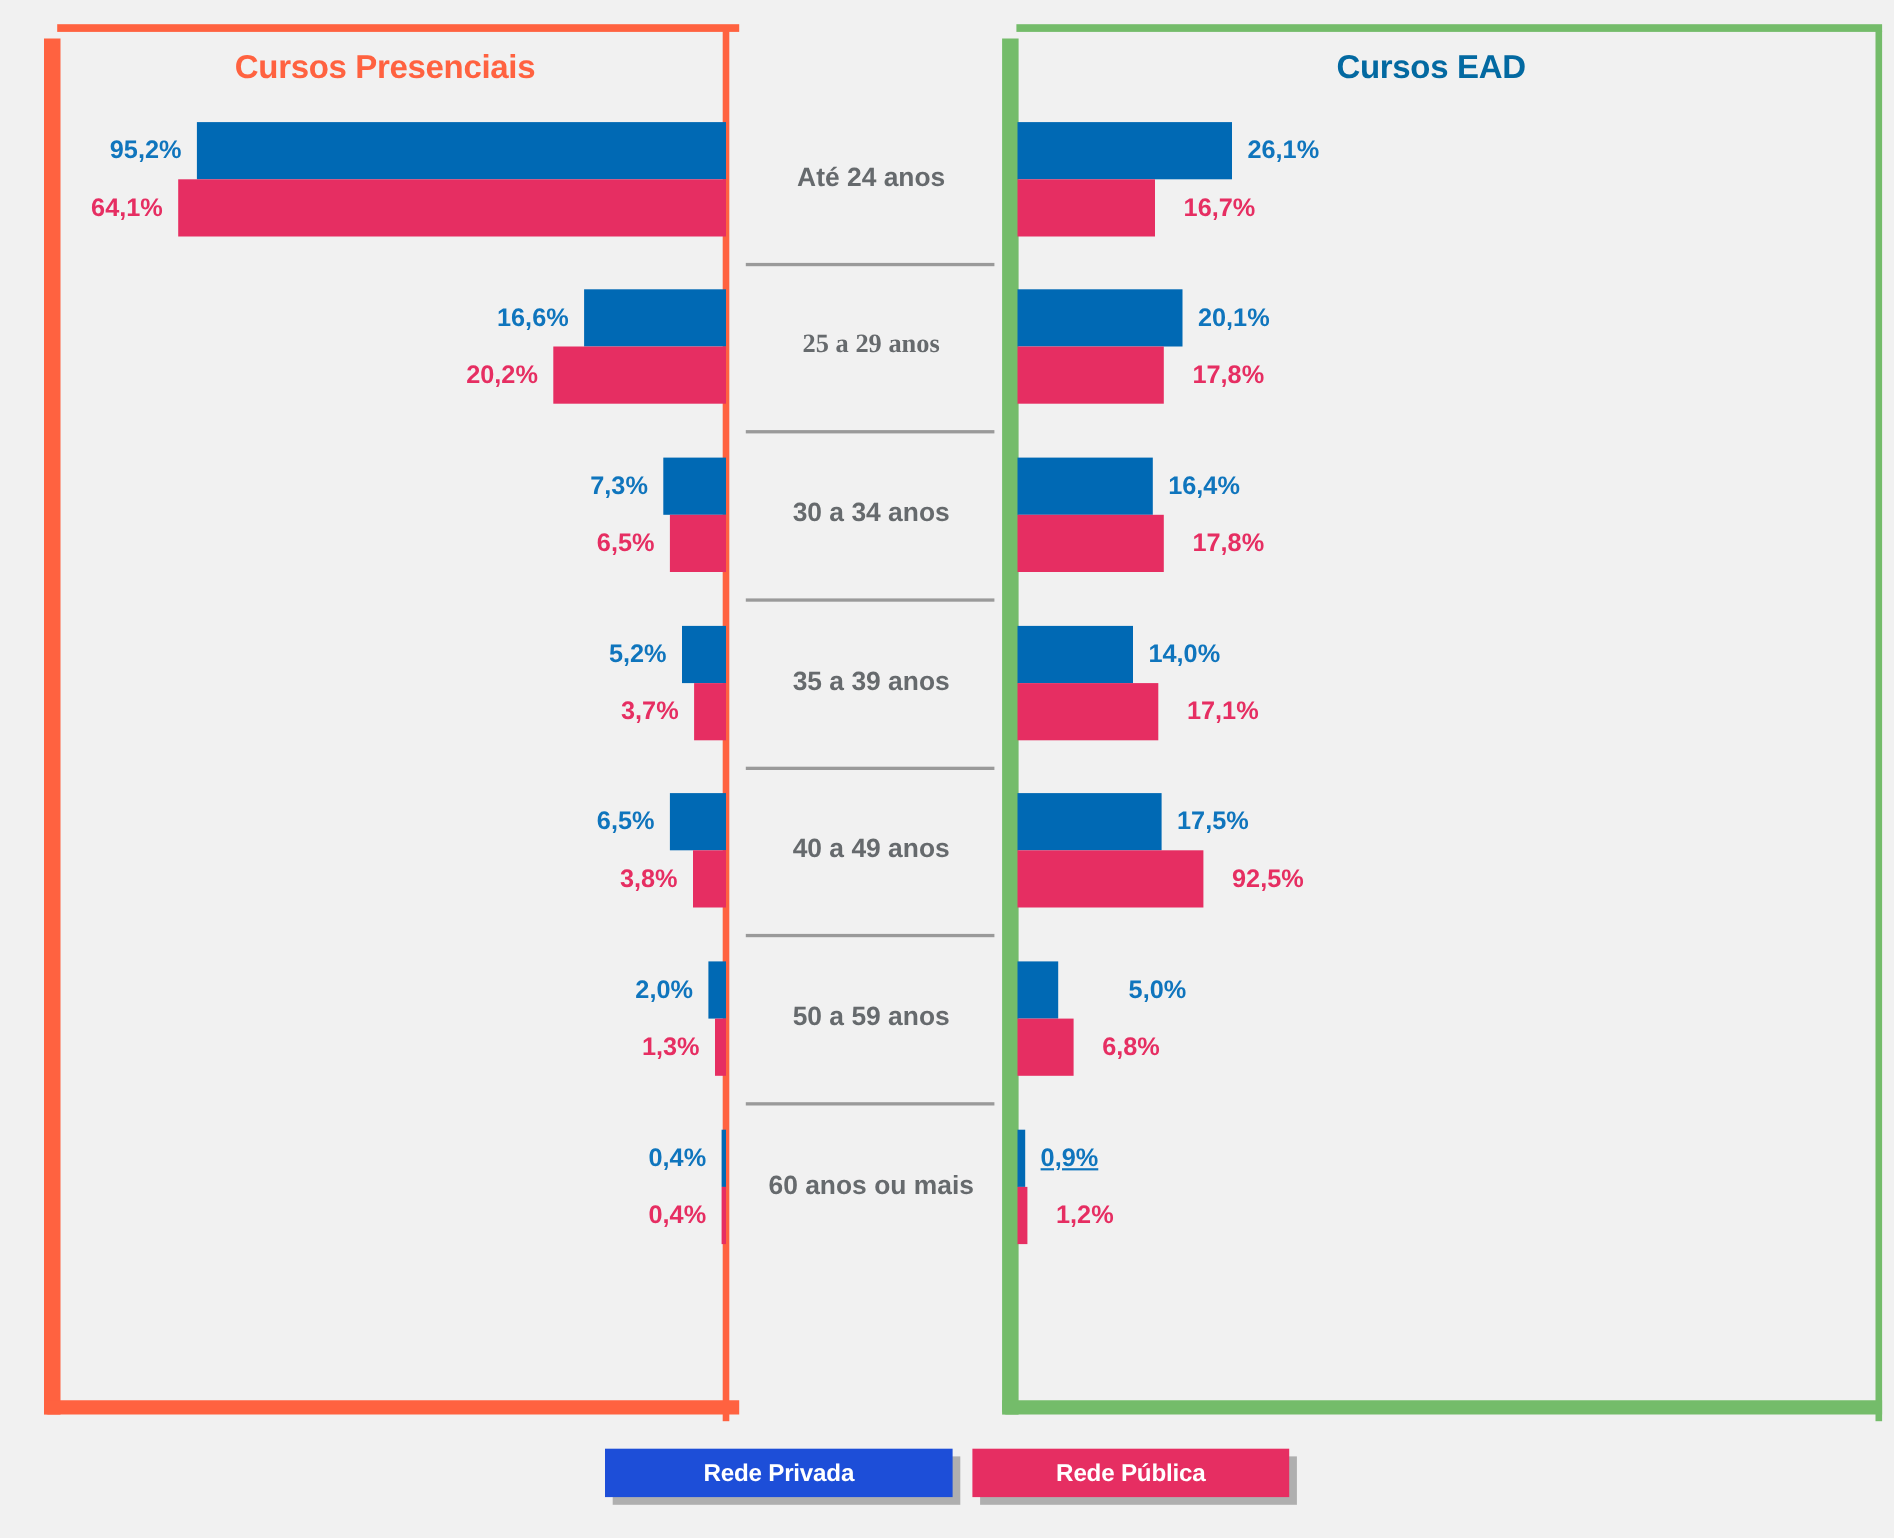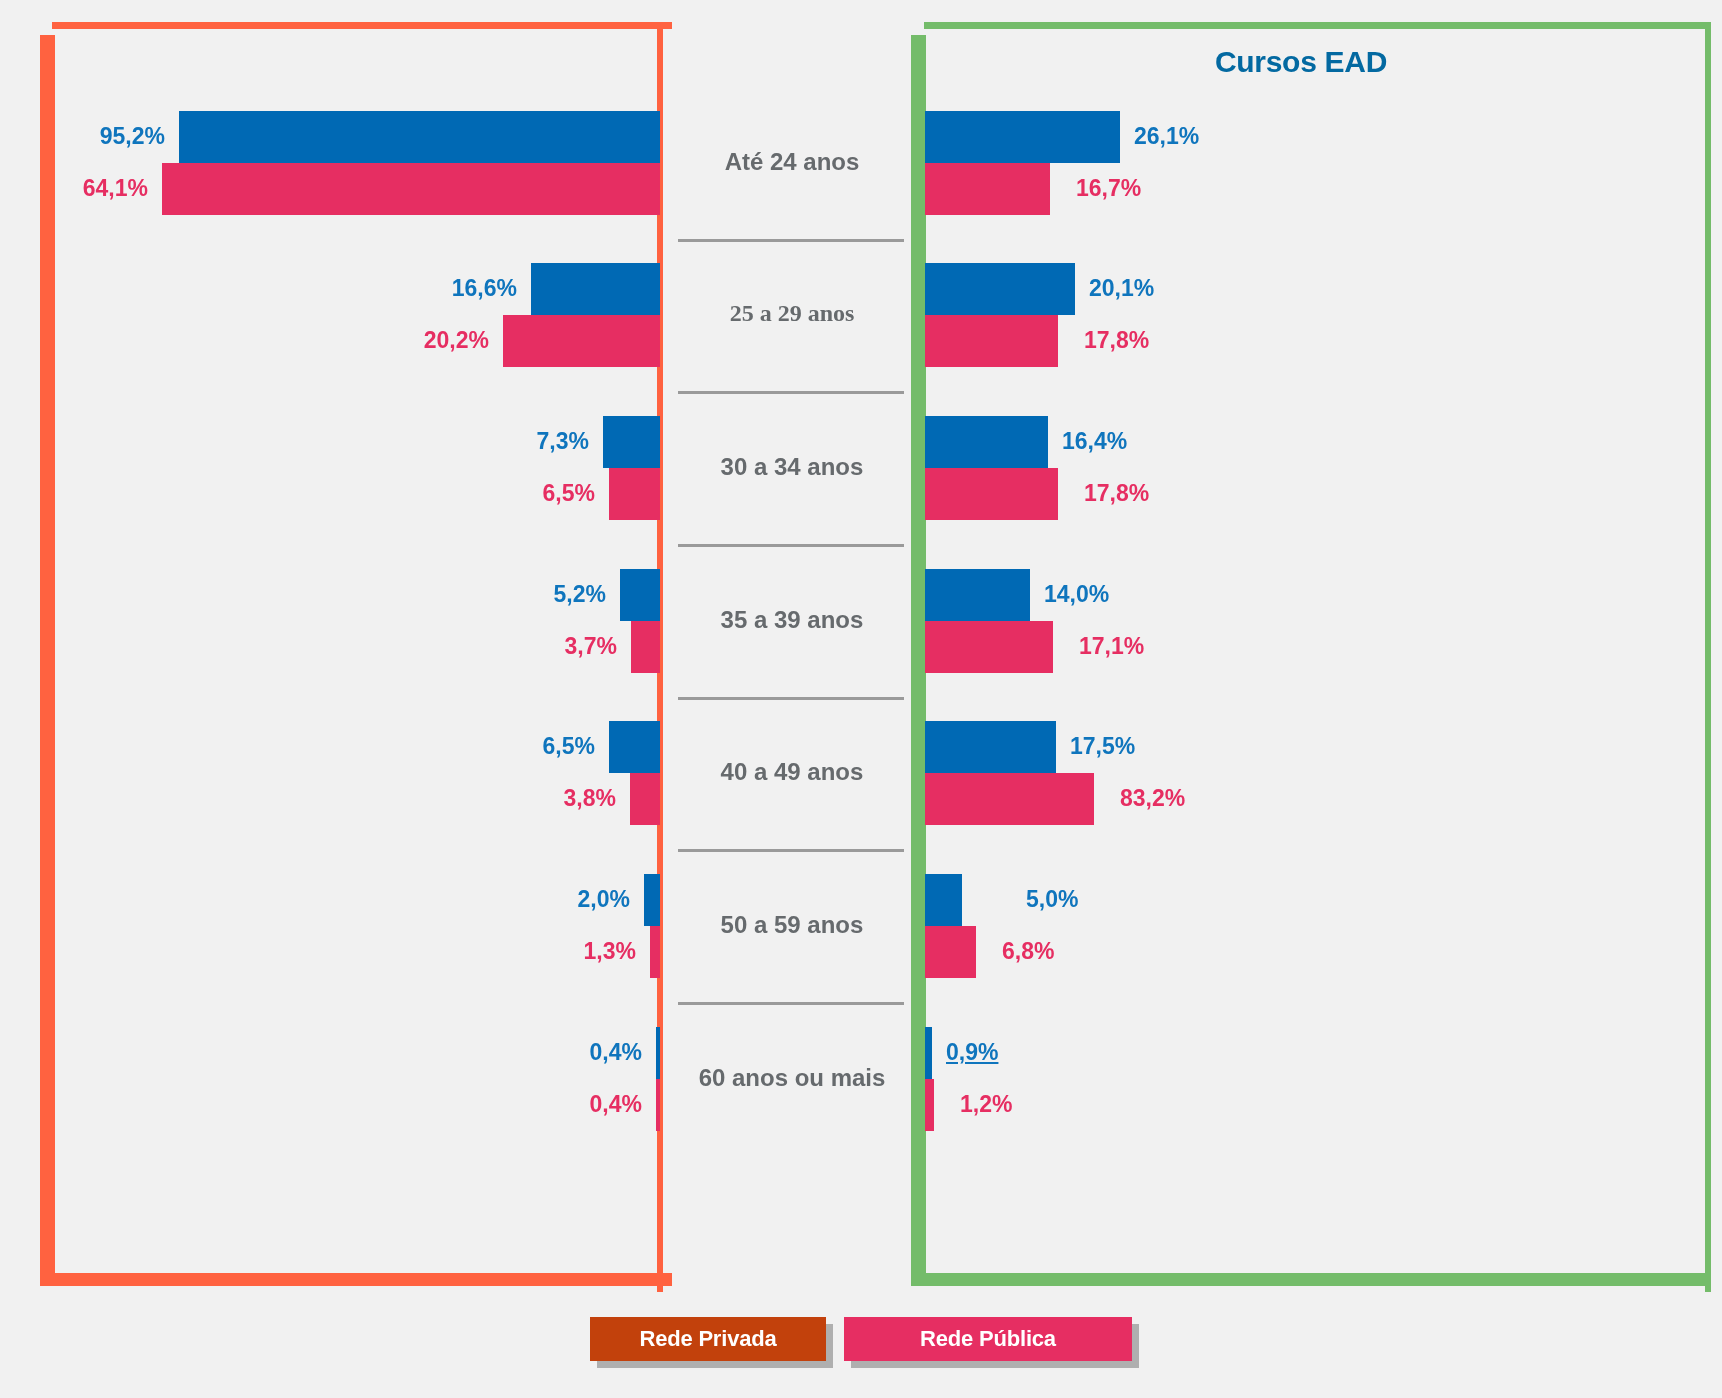--- a/index.html
+++ b/index.html
@@ -78,21 +78,21 @@
   #legend{position:absolute;left:0;top:1317px;width:1722px;text-align:center;}
   .legend-btn{
     display:inline-block;
     vertical-align:top;
     height:44px;line-height:44px;
     color:#ffffff;font-size:22px;font-weight:bold;
     text-align:center;
     box-shadow:7px 7px 0 rgba(120,120,120,0.55);
     letter-spacing:-0.2px;
   }
-  #legend-private{width:236px;background:#c2410c;margin-right:18px;}
+  #legend-private{width:316px;background:#1d4ed8;margin-right:18px;}
   #legend-public{width:288px;background:#e62e62;}
 </style>
 </head>
 <body>
 
 <div id="stage">
 
   <div class="frame" id="frame-left">
     <div class="edge e-top"></div>
     <div class="edge e-left"></div>
@@ -100,20 +100,21 @@
     <div class="edge e-bottom"></div>
   </div>
 
   <div class="frame" id="frame-right">
     <div class="edge e-top"></div>
     <div class="edge e-left"></div>
     <div class="edge e-right"></div>
     <div class="edge e-bottom"></div>
   </div>
 
+  <div class="panel-title" id="title-left">Cursos Presenciais</div>
   <div class="panel-title" id="title-right">Cursos EAD</div>
 
   <div id="plot">
       <div class="cat-label" style="top: 148px;">Até 24 anos</div>
       <div class="cat-label" style="top: 300px; font-family: Liberation Serif, serif;">25 a 29 anos</div>
       <div class="cat-label" style="top: 453px;">30 a 34 anos</div>
       <div class="cat-label" style="top: 606px;">35 a 39 anos</div>
       <div class="cat-label" style="top: 758px;">40 a 49 anos</div>
       <div class="cat-label" style="top: 911px;">50 a 59 anos</div>
       <div class="cat-label" style="top: 1064px;">60 anos ou mais</div>
@@ -167,21 +168,21 @@
       <div class="val blue right" style="top: 1041px; left: 946px; text-decoration: underline;">0,9%</div>
       <div class="bar pink right" style="top: 163px; height: 52px; width: 125px;"></div>
       <div class="val pink right" style="top: 177px; left: 1064px;">16,7%</div>
       <div class="bar pink right" style="top: 315px; height: 52px; width: 133px;"></div>
       <div class="val pink right" style="top: 329px; left: 1072px;">17,8%</div>
       <div class="bar pink right" style="top: 468px; height: 52px; width: 133px;"></div>
       <div class="val pink right" style="top: 482px; left: 1072px;">17,8%</div>
       <div class="bar pink right" style="top: 621px; height: 52px; width: 128px;"></div>
       <div class="val pink right" style="top: 635px; left: 1067px;">17,1%</div>
       <div class="bar pink right" style="top: 773px; height: 52px; width: 169px;"></div>
-      <div class="val pink right" style="top: 787px; left: 1108px;">83,2%</div>
+      <div class="val pink right" style="top: 787px; left: 1108px;">92,5%</div>
       <div class="bar pink right" style="top: 926px; height: 52px; width: 51px;"></div>
       <div class="val pink right" style="top: 940px; left: 990px;">6,8%</div>
       <div class="bar pink right" style="top: 1079px; height: 52px; width: 9px;"></div>
       <div class="val pink right" style="top: 1093px; left: 948px;">1,2%</div>
     </div>
 
   <div id="legend">
     <span class="legend-btn" id="legend-private">Rede Privada</span><span class="legend-btn" id="legend-public">Rede Pública</span>
   </div>
 

